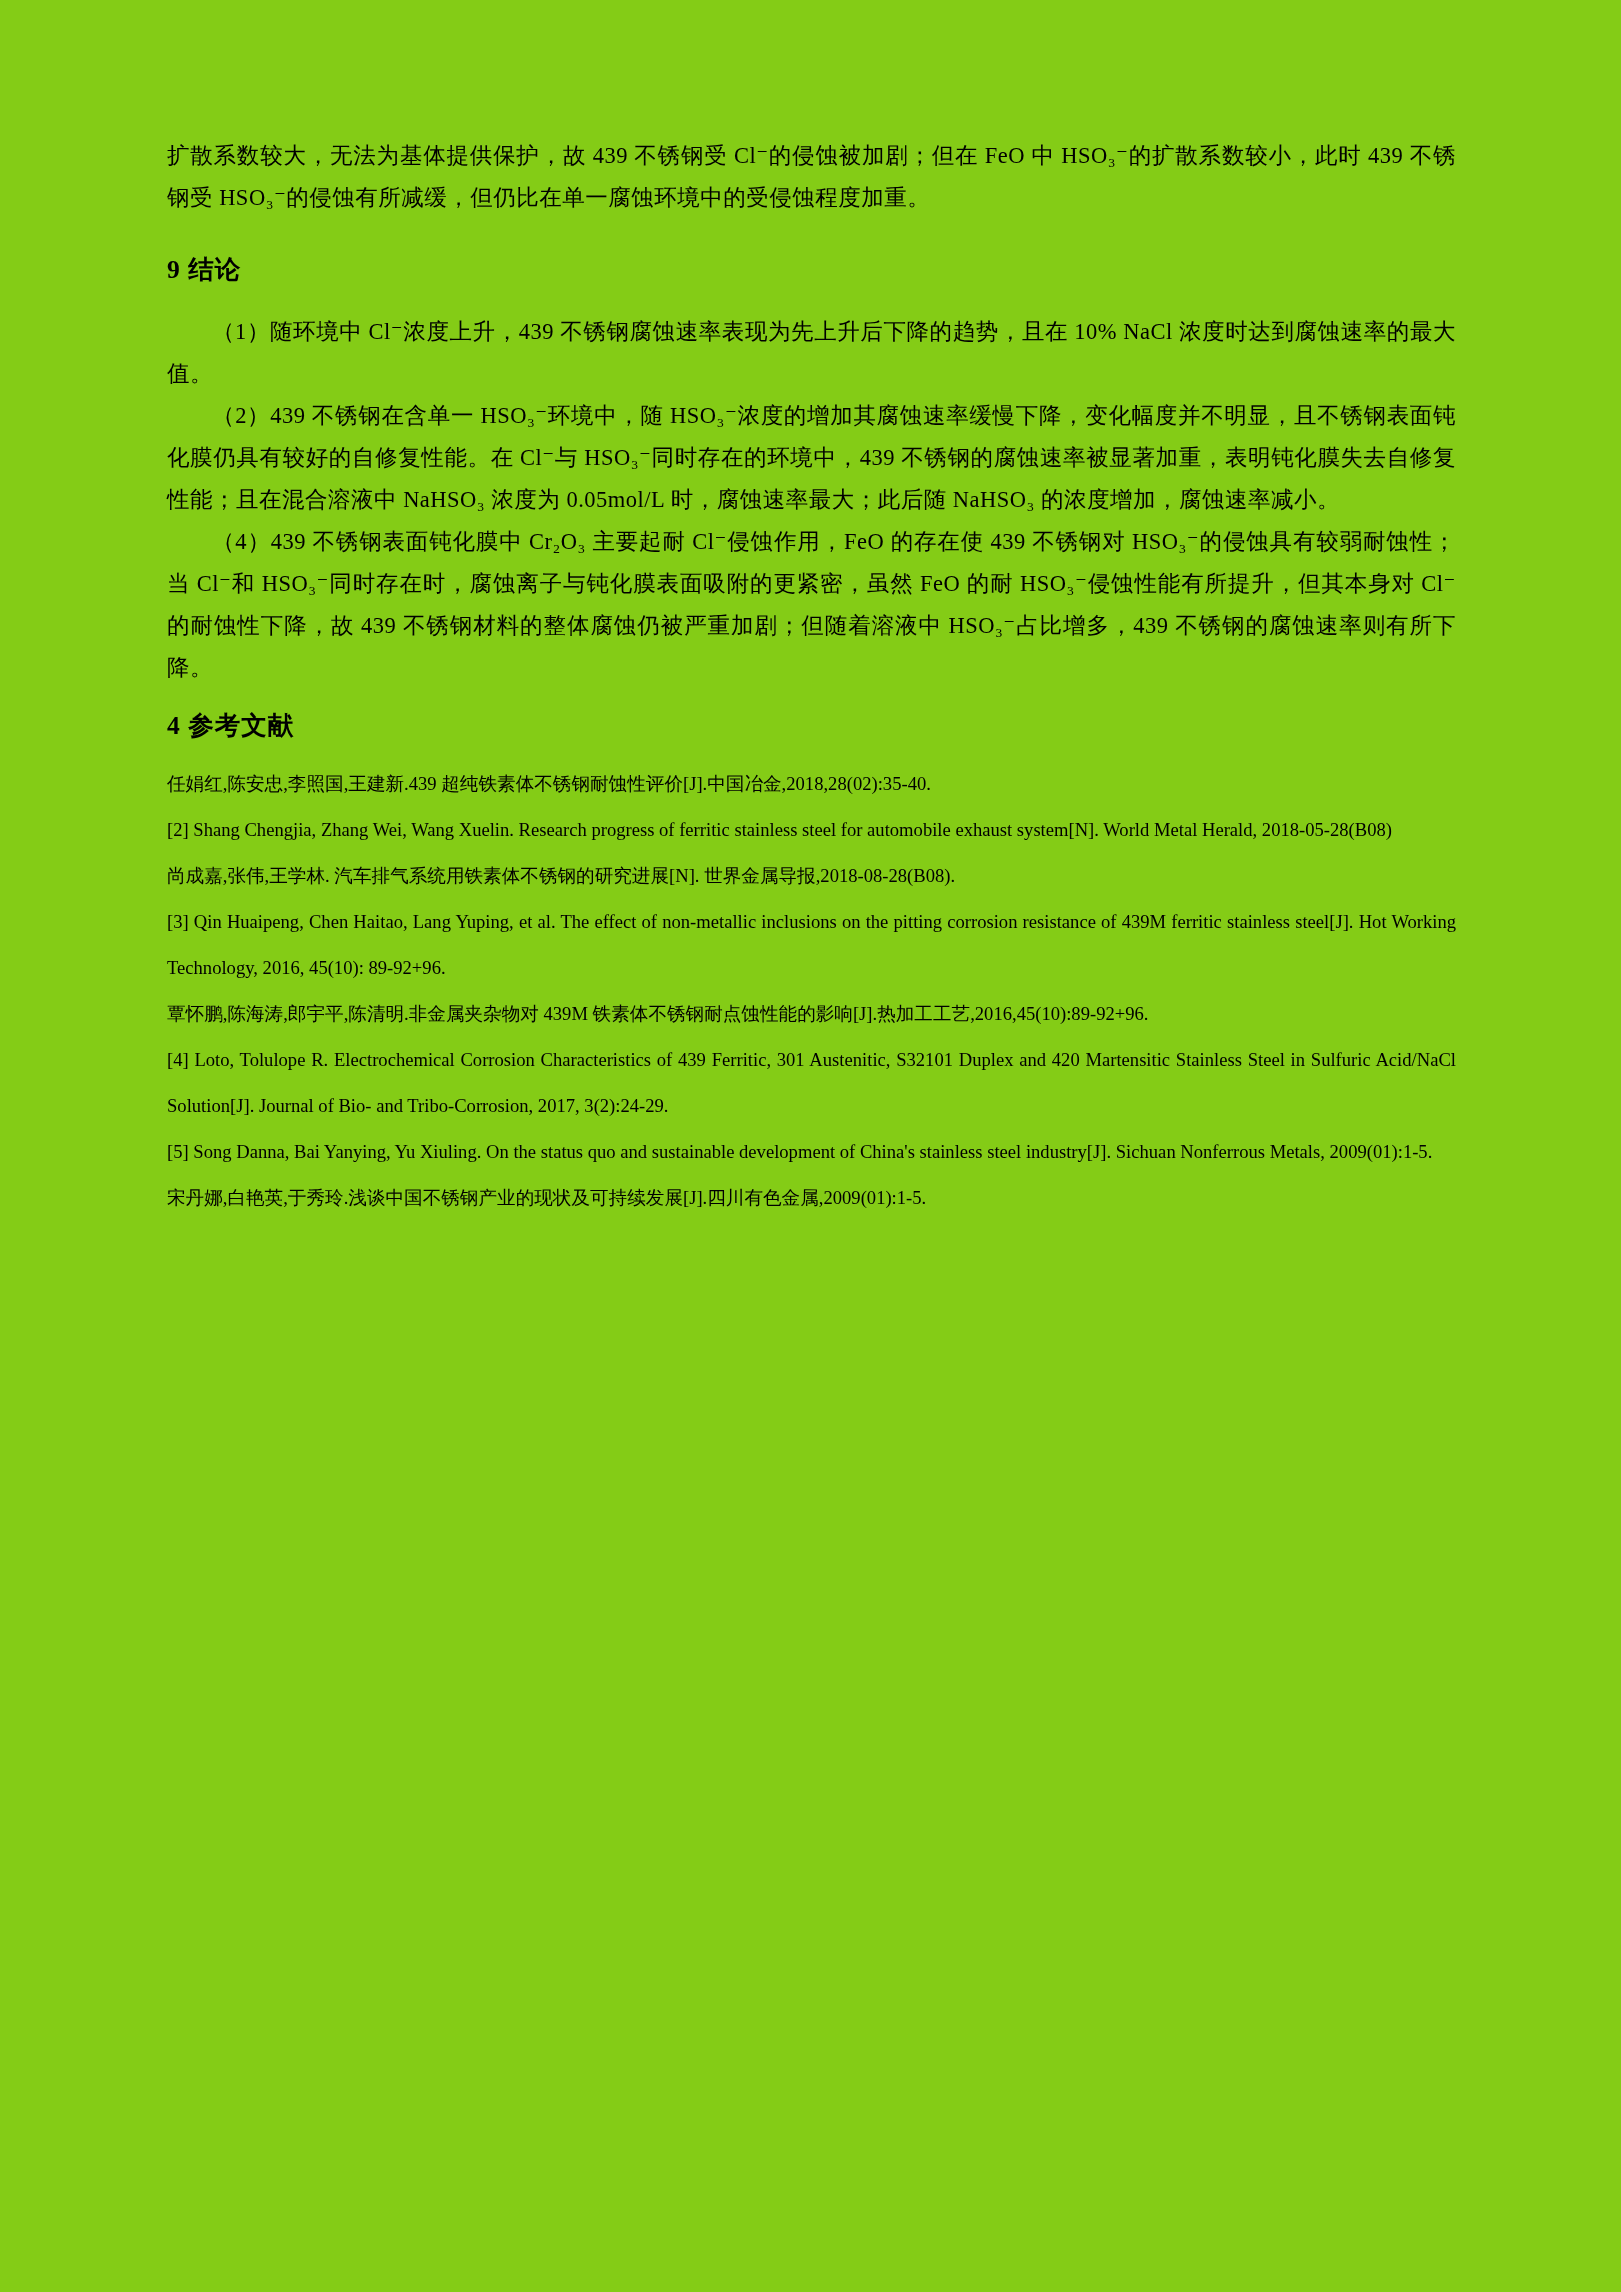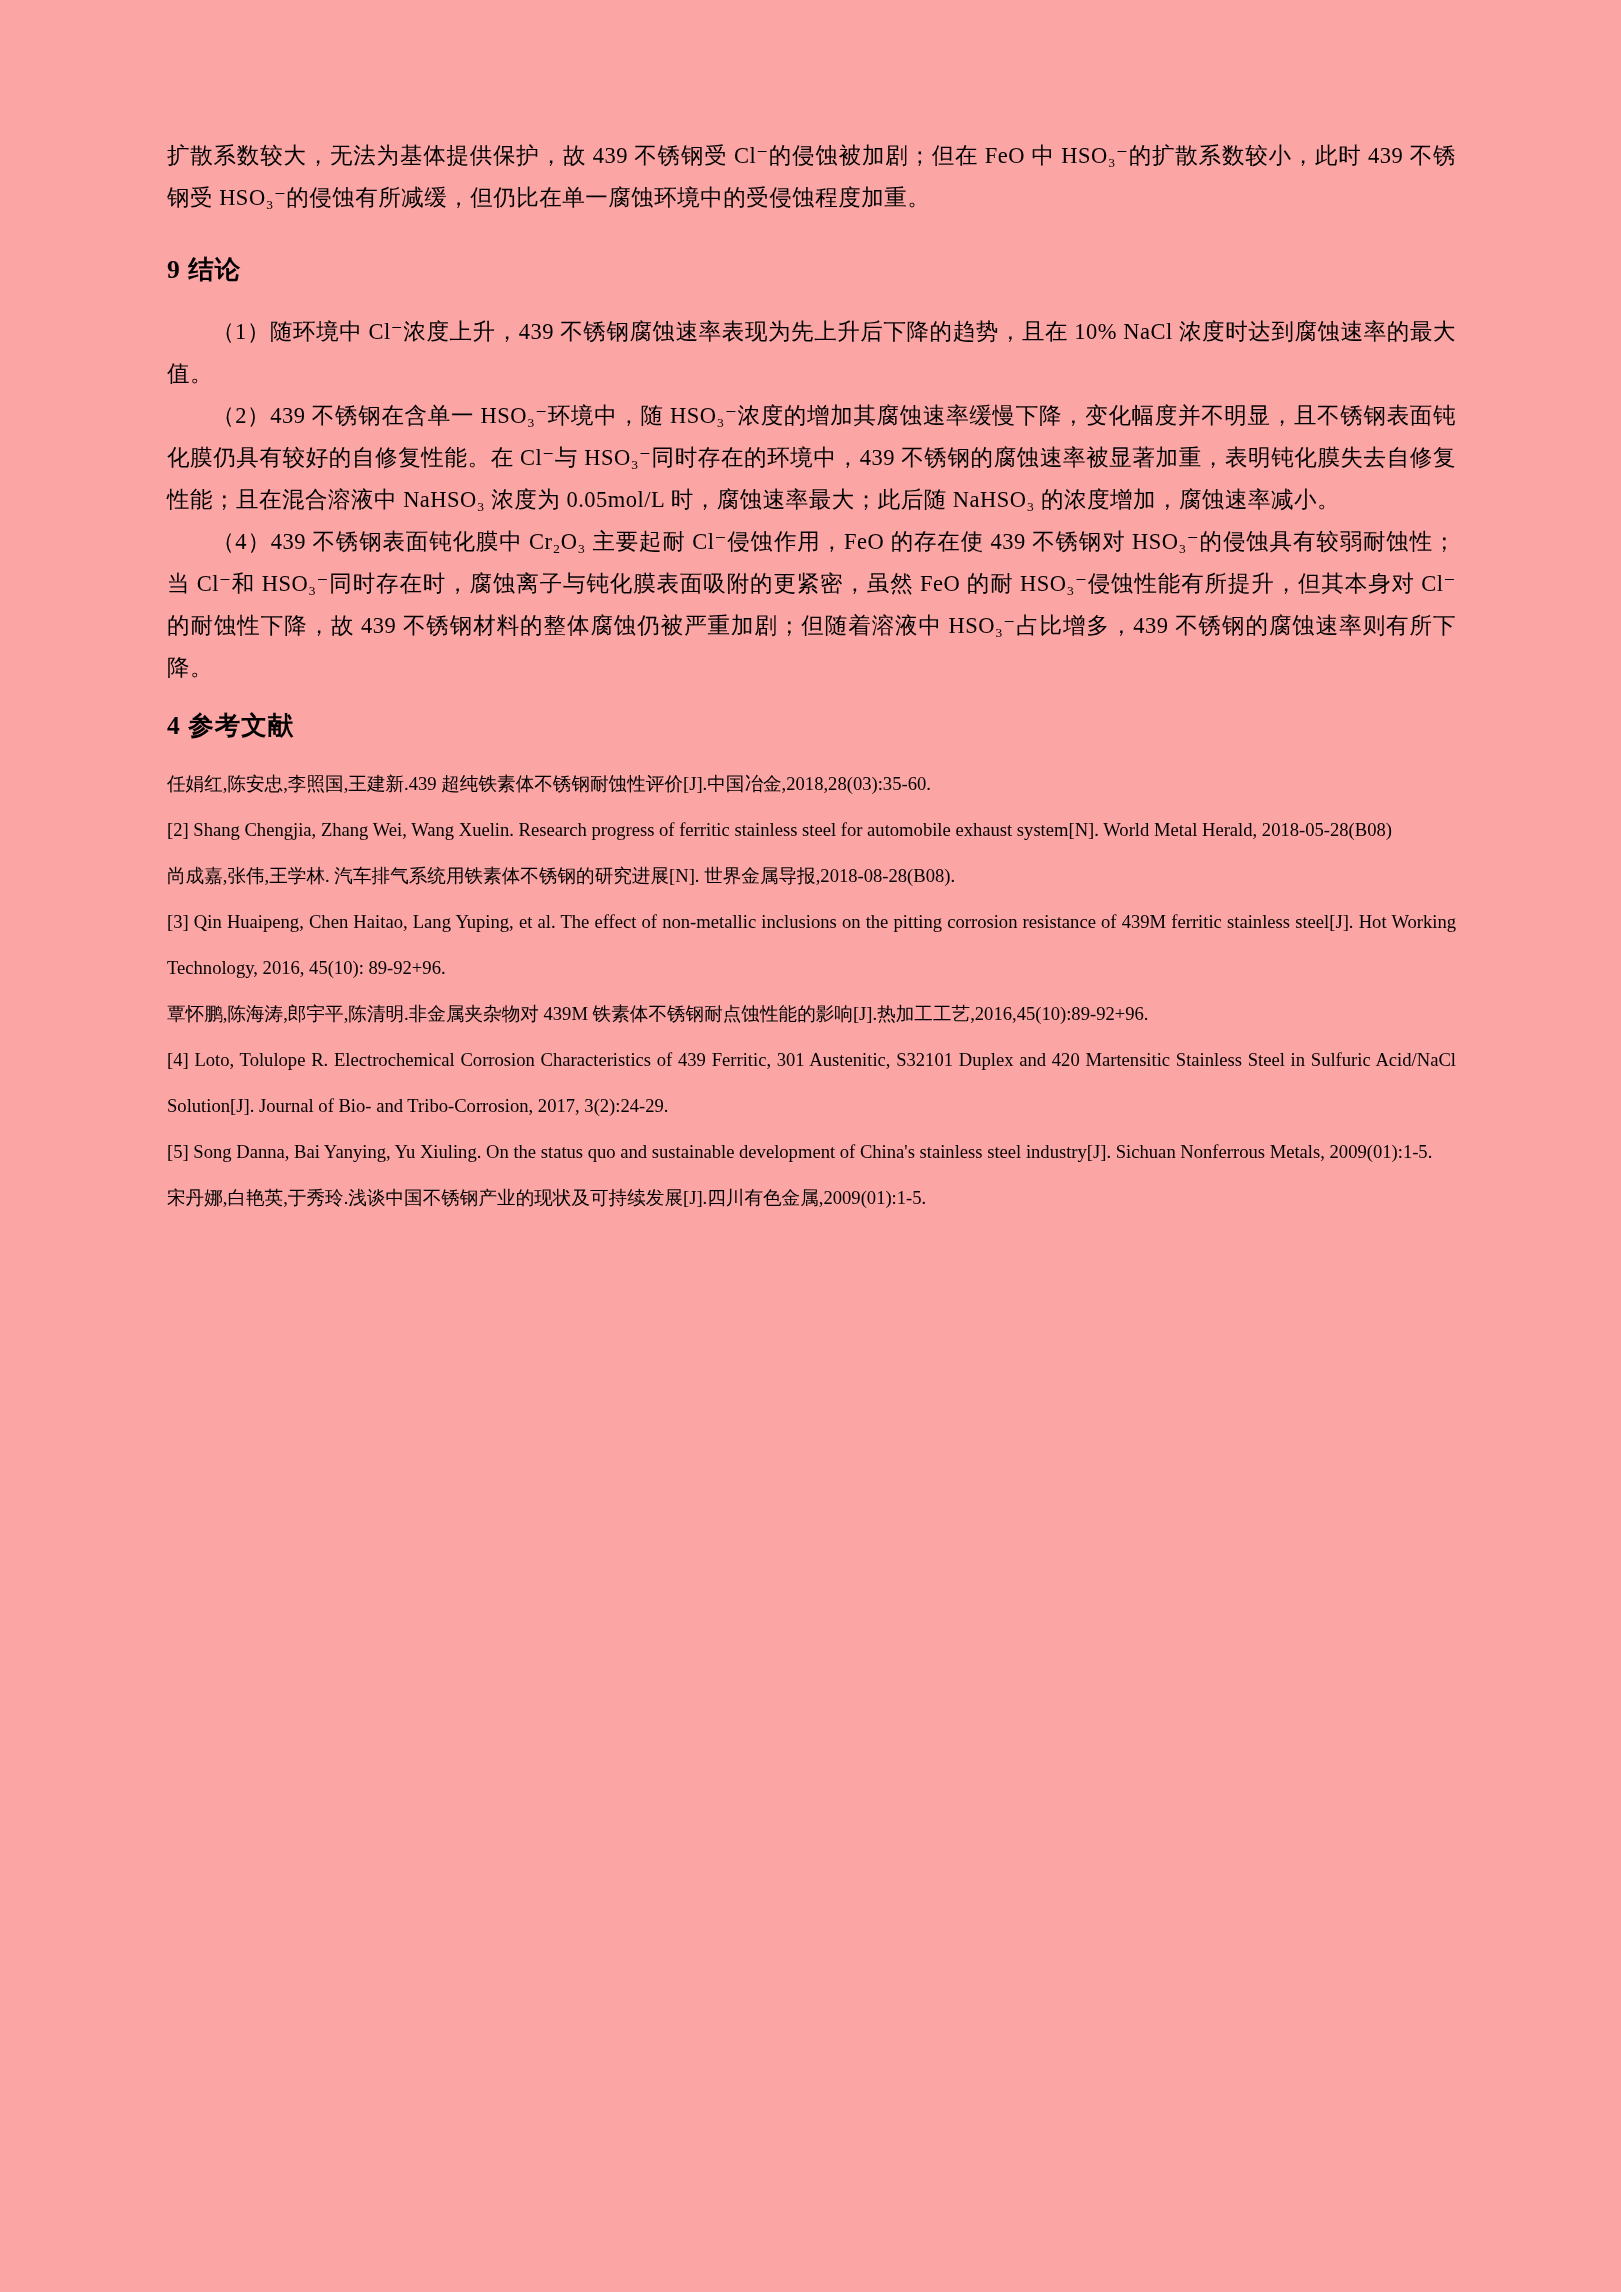--- a/index.html
+++ b/index.html
@@ -5,21 +5,21 @@
   html, body {
     margin: 0;
     padding: 0;
     background: #ffffff;
   }
   .page {
     position: relative;
     width: 1621px;
     min-height: 2293px;
     box-sizing: border-box;
-    background: #fca5a5;
+    background: #84cc16;
     color: #000000;
     padding: 135px 165px 69px 167px;
     font-family: "Liberation Serif", "DejaVu Serif", serif;
   }
   .body-para {
     margin: 0;
     font-size: 22.5px;
     line-height: 42px;
     text-align: justify;
     letter-spacing: 0.5px;
@@ -59,21 +59,21 @@
   <p class="body-para indent">（1）随环境中 Cl⁻浓度上升，439 不锈钢腐蚀速率表现为先上升后下降的趋势，且在 10% NaCl 浓度时达到腐蚀速率的最大值。</p>
 
   <p class="body-para indent">（2）439 不锈钢在含单一 HSO₃⁻环境中，随 HSO₃⁻浓度的增加其腐蚀速率缓慢下降，变化幅度并不明显，且不锈钢表面钝化膜仍具有较好的自修复性能。在 Cl⁻与 HSO₃⁻同时存在的环境中，439 不锈钢的腐蚀速率被显著加重，表明钝化膜失去自修复性能；且在混合溶液中 NaHSO₃ 浓度为 0.05mol/L 时，腐蚀速率最大；此后随 NaHSO₃ 的浓度增加，腐蚀速率减小。</p>
 
 
   <p class="body-para indent">（4）439 不锈钢表面钝化膜中 Cr₂O₃ 主要起耐 Cl⁻侵蚀作用，FeO 的存在使 439 不锈钢对 HSO₃⁻的侵蚀具有较弱耐蚀性；当 Cl⁻和 HSO₃⁻同时存在时，腐蚀离子与钝化膜表面吸附的更紧密，虽然 FeO 的耐 HSO₃⁻侵蚀性能有所提升，但其本身对 Cl⁻的耐蚀性下降，故 439 不锈钢材料的整体腐蚀仍被严重加剧；但随着溶液中 HSO₃⁻占比增多，439 不锈钢的腐蚀速率则有所下降。</p>
 
   <h2 class="section-heading tight">4 参考文献</h2>
 
   <div class="refs">
-    <p class="ref-para">任娟红,陈安忠,李照国,王建新.439 超纯铁素体不锈钢耐蚀性评价[J].中国冶金,2018,28(03):35-60.</p>
+    <p class="ref-para">任娟红,陈安忠,李照国,王建新.439 超纯铁素体不锈钢耐蚀性评价[J].中国冶金,2018,28(02):35-40.</p>
     <p class="ref-para">[2] Shang Chengjia, Zhang Wei, Wang Xuelin. Research progress of ferritic stainless steel for automobile exhaust system[N]. World Metal Herald, 2018-05-28(B08)</p>
     <p class="ref-para">尚成嘉,张伟,王学林. 汽车排气系统用铁素体不锈钢的研究进展[N]. 世界金属导报,2018-08-28(B08).</p>
     <p class="ref-para">[3] Qin Huaipeng, Chen Haitao, Lang Yuping, et al. The effect of non-metallic inclusions on the pitting corrosion resistance of 439M ferritic stainless steel[J]. Hot Working Technology, 2016, 45(10): 89-92+96.</p>
     <p class="ref-para">覃怀鹏,陈海涛,郎宇平,陈清明.非金属夹杂物对 439M 铁素体不锈钢耐点蚀性能的影响[J].热加工工艺,2016,45(10):89-92+96.</p>
     <p class="ref-para">[4] Loto, Tolulope R. Electrochemical Corrosion Characteristics of 439 Ferritic, 301 Austenitic, S32101 Duplex and 420 Martensitic Stainless Steel in Sulfuric Acid/NaCl Solution[J]. Journal of Bio- and Tribo-Corrosion, 2017, 3(2):24-29.</p>
     <p class="ref-para">[5] Song Danna, Bai Yanying, Yu Xiuling. On the status quo and sustainable development of China's stainless steel industry[J]. Sichuan Nonferrous Metals, 2009(01):1-5.</p>
     <p class="ref-para">宋丹娜,白艳英,于秀玲.浅谈中国不锈钢产业的现状及可持续发展[J].四川有色金属,2009(01):1-5.</p>
   </div>
 
 </div>

